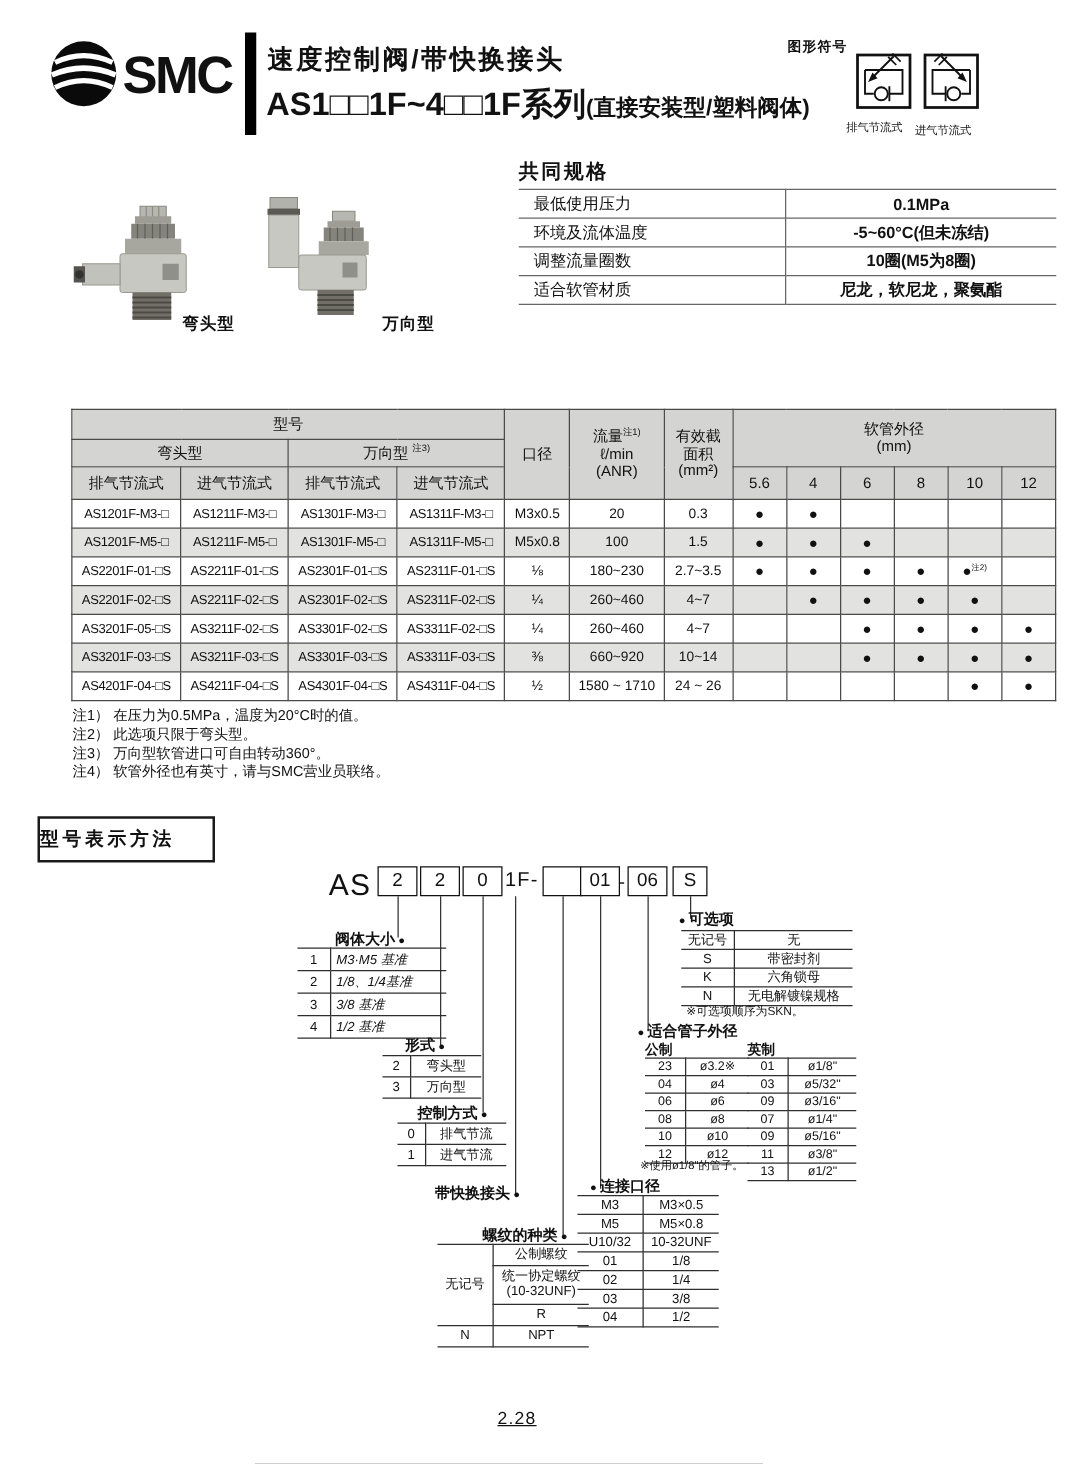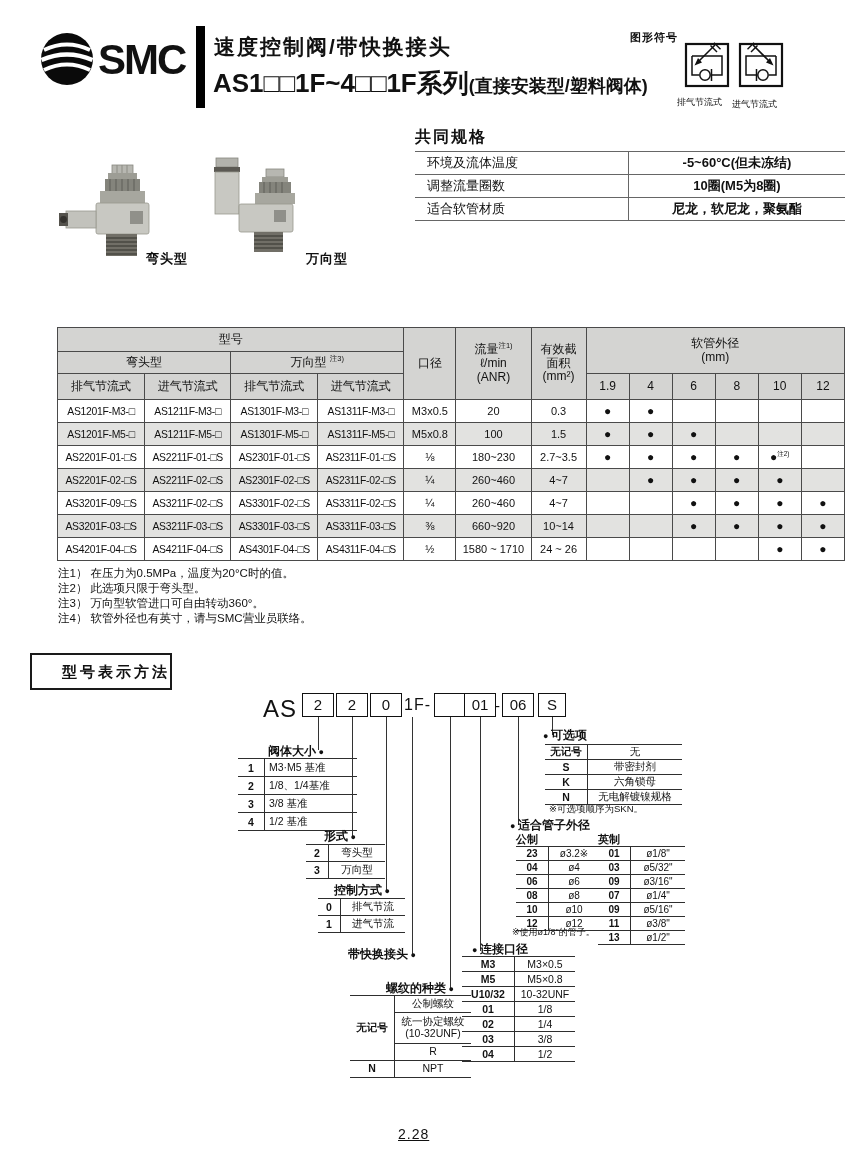--- a/index.html
+++ b/index.html
@@ -42,21 +42,21 @@
   .model-table sup{font-size:7.5px;}
   .model-table tbody tr.shaded td{background:#e2e2e0;}
   .model-table td.dotc{font-size:12px;}
   .model-table td.dotc sup{font-size:6.5px;}
 
   
   .notes{left:58px;top:566px;font-size:11.5px;line-height:15px;}
 
   
   .desig-box{left:30px;top:653px;width:138px;height:33px;border:2px solid #1a1a1a;
-             font-size:15px;font-weight:bold;letter-spacing:3px;text-align:right;line-height:33px;}
+             font-size:15px;font-weight:bold;letter-spacing:3px;text-align:left;line-height:33px;}
   .as-prefix{left:263px;top:695px;font-size:24px;letter-spacing:1px;}
   .mbox{border:1.5px solid #111;height:24px;line-height:22px;text-align:center;font-size:15px;
         box-sizing:border-box;background:#fff;top:693px;}
   .b1{left:302px;width:32px;} .b2{left:336px;width:32px;} .b3{left:370px;width:32px;}
   .mid{left:404px;top:696px;font-size:16px;letter-spacing:1px;}
   .bblank{left:434px;width:32px;}
   .b01{left:464px;width:32px;} .bsep{left:495px;top:697px;font-size:15px;}
   .b06{left:502px;width:32px;} .bS{left:538px;width:28px;}
 
   .vline{position:absolute;width:1.2px;background:#333;}
@@ -73,24 +73,24 @@
   .lab-thread{right:406px;top:980px;}
   .lab-port{left:472px;top:941px;} .lab-tube{left:510px;top:817px;} .lab-opt{left:543px;top:727px;}
   .sublab{position:absolute;font-size:11px;font-weight:bold;}
   .lab-metric{left:516px;top:832px;} .lab-inch{left:598px;top:832px;}
   .subnote{position:absolute;font-size:9px;white-space:nowrap;}
   .opt-note{left:549px;top:803px;font-size:9.5px;} .metric-note{left:512px;top:926px;}
 
   .mini{position:absolute;border-collapse:collapse;table-layout:fixed;font-size:10.5px;background:#fff0;}
   .mini td{border-bottom:1.2px solid #2e2e2e;padding:0 2px;text-align:center;white-space:nowrap;overflow:hidden;}
   .mini tr:first-child td{border-top:1.2px solid #2e2e2e;}
-  .mini td.k{border-right:1.2px solid #2e2e2e;font-weight:bold;}
+  .mini td.k{border-right:1.2px solid #2e2e2e;font-weight:normal;}
   .mini.left td.v{text-align:left;padding-left:4px;}
   #body-size-table{left:238px;top:758px;} #body-size-table td{height:17px;}
-  #body-size-table .k{width:22px;} #body-size-table .v{width:86px;}
+  #body-size-table .k{width:22px;} #body-size-table .v{width:86px;font-style:italic;}
   #form-table{left:306px;top:844px;} #form-table td{height:16px;}
   #form-table .k{width:18px;} #form-table .v{width:52px;}
   #control-table{left:318px;top:898px;} #control-table td{height:16px;}
   #control-table .k{width:18px;} #control-table .v{width:60px;}
   #thread-table{left:350px;top:995px;} #thread-table td{height:16px;line-height:1.1;margin-left:38px;}
   #thread-table .k{width:40px;} #thread-table .v{width:72px;}
   #options-table{left:545px;top:744px;} #options-table td{height:14px;}
   #options-table .k{width:38px;} #options-table .v{width:90px;}
   #metric-table{left:516px;top:846px;font-size:10px;} #metric-table td{height:13px;}
   #metric-table .k{width:28px;} #metric-table .v{width:46px;}
@@ -192,20 +192,24 @@
       <line x1="50" y1="88" x2="79" y2="88" stroke="#4c4a44" stroke-width="1.6"></line>
       <line x1="50" y1="92" x2="79" y2="92" stroke="#4c4a44" stroke-width="1.6"></line>
   </svg>
   <div class="abs photolab photo1lab">弯头型</div>
   <div class="abs photolab photo2lab">万向型</div>
 
   <div class="abs specs-title">共同规格</div>
   <table class="abs spec-table">
     <tbody id="spec-body">
         <tr>
+          <td class="spec-k">最低使用压力</td>
+          <td class="spec-v">0.1MPa</td>
+        </tr>
+        <tr>
           <td class="spec-k">环境及流体温度</td>
           <td class="spec-v">-5~60°C(但未冻结)</td>
         </tr>
         <tr>
           <td class="spec-k">调整流量圈数</td>
           <td class="spec-v">10圈(M5为8圈)</td>
         </tr>
         <tr>
           <td class="spec-k">适合软管材质</td>
           <td class="spec-v">尼龙，软尼龙，聚氨酯</td>
@@ -239,21 +243,21 @@
       </tr>
       <tr class="h2">
         <td class="hd" colspan="2">弯头型</td>
         <td class="hd" colspan="2"><span>万向型</span> <sup>注3)</sup></td>
       </tr>
       <tr class="h3">
         <td class="hd">排气节流式</td>
         <td class="hd">进气节流式</td>
         <td class="hd">排气节流式</td>
         <td class="hd">进气节流式</td>
-        <td class="hd">1.9</td>
+        <td class="hd">5.6</td>
         <td class="hd">4</td>
         <td class="hd">6</td>
         <td class="hd">8</td>
         <td class="hd">10</td>
         <td class="hd">12</td>
       </tr>
     </thead>
     <tbody id="model-body">
         <tr>
           <td class="m">AS1201F-M3-□</td>
@@ -309,21 +313,21 @@
           <td class="">260~460</td>
           <td class="">4~7</td>
           <td class="dotc"></td>
           <td class="dotc">●</td>
           <td class="dotc">●</td>
           <td class="dotc">●</td>
           <td class="dotc">●</td>
           <td class="dotc"></td>
         </tr>
         <tr>
-          <td class="m">AS3201F-09-□S</td>
+          <td class="m">AS3201F-05-□S</td>
           <td class="m">AS3211F-02-□S</td>
           <td class="m">AS3301F-02-□S</td>
           <td class="m">AS3311F-02-□S</td>
           <td class="">¼</td>
           <td class="">260~460</td>
           <td class="">4~7</td>
           <td class="dotc"></td>
           <td class="dotc"></td>
           <td class="dotc">●</td>
           <td class="dotc">●</td>

